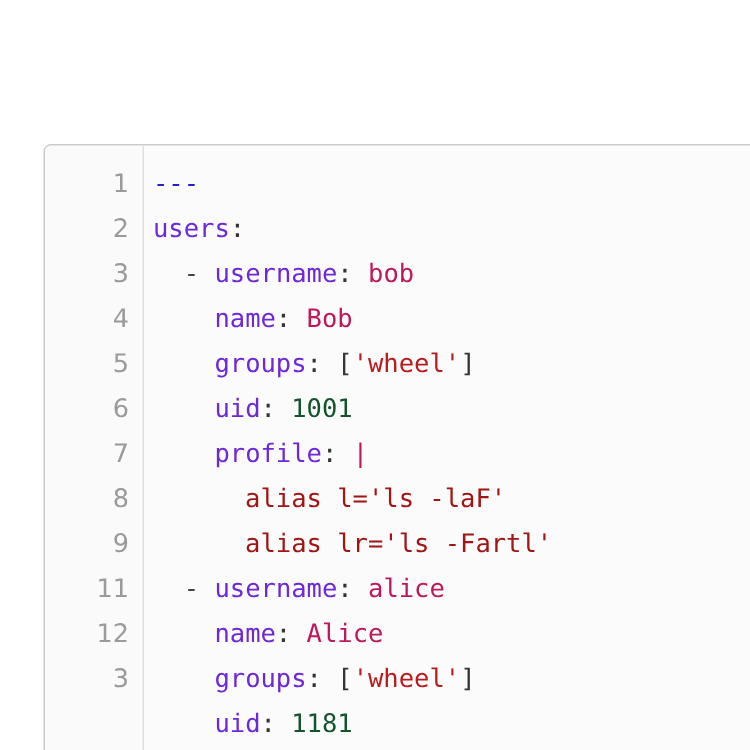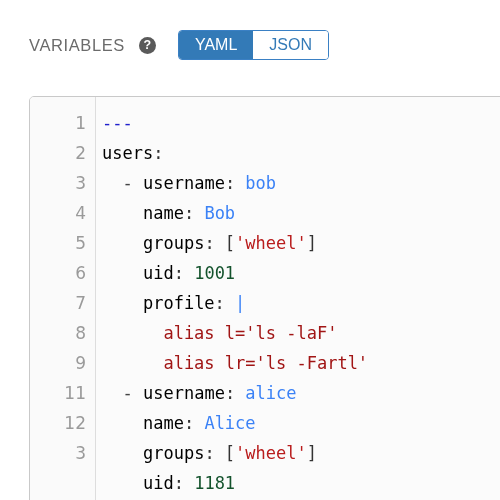--- a/index.html
+++ b/index.html
@@ -138,44 +138,34 @@
   .code-line {
     height: 30px;
     line-height: 30px;
     font-family: "DejaVu Sans Mono", monospace;
     font-size: 17px;
     white-space: pre;
     color: #1a1a1a;
   }
 
   
-  .tok-key      { color: #000000; }
+  .tok-key      { color: #6d28d9; }
   .tok-doc      { color: #2020cc; }
-  .tok-plain    { color: #3b82f6; }
+  .tok-plain    { color: #be185d; }
   .tok-punct    { color: #333333; }
   .tok-string   { color: #b91c1c; }
   .tok-number   { color: #14532d; }
   .tok-dash     { color: #444444; }
   .tok-block    { color: #a11515; text-align: center; }
 </style>
 </head>
 <body>
 
 <div id="variables-panel">
 
-  <div id="header-row">
-    <span id="variables-label">VARIABLES</span>
-
-    <span id="help-icon">?</span>
-
-    <div id="format-toggle">
-      <div class="toggle-seg active">YAML</div>
-      <div class="toggle-seg inactive">JSON</div>
-    </div>
-  </div>
 
   <div id="code-editor">
     <div id="gutter">
         <div class="gutter-line">1</div>
         <div class="gutter-line">2</div>
         <div class="gutter-line">3</div>
         <div class="gutter-line">4</div>
         <div class="gutter-line">5</div>
         <div class="gutter-line">6</div>
         <div class="gutter-line">7</div>

